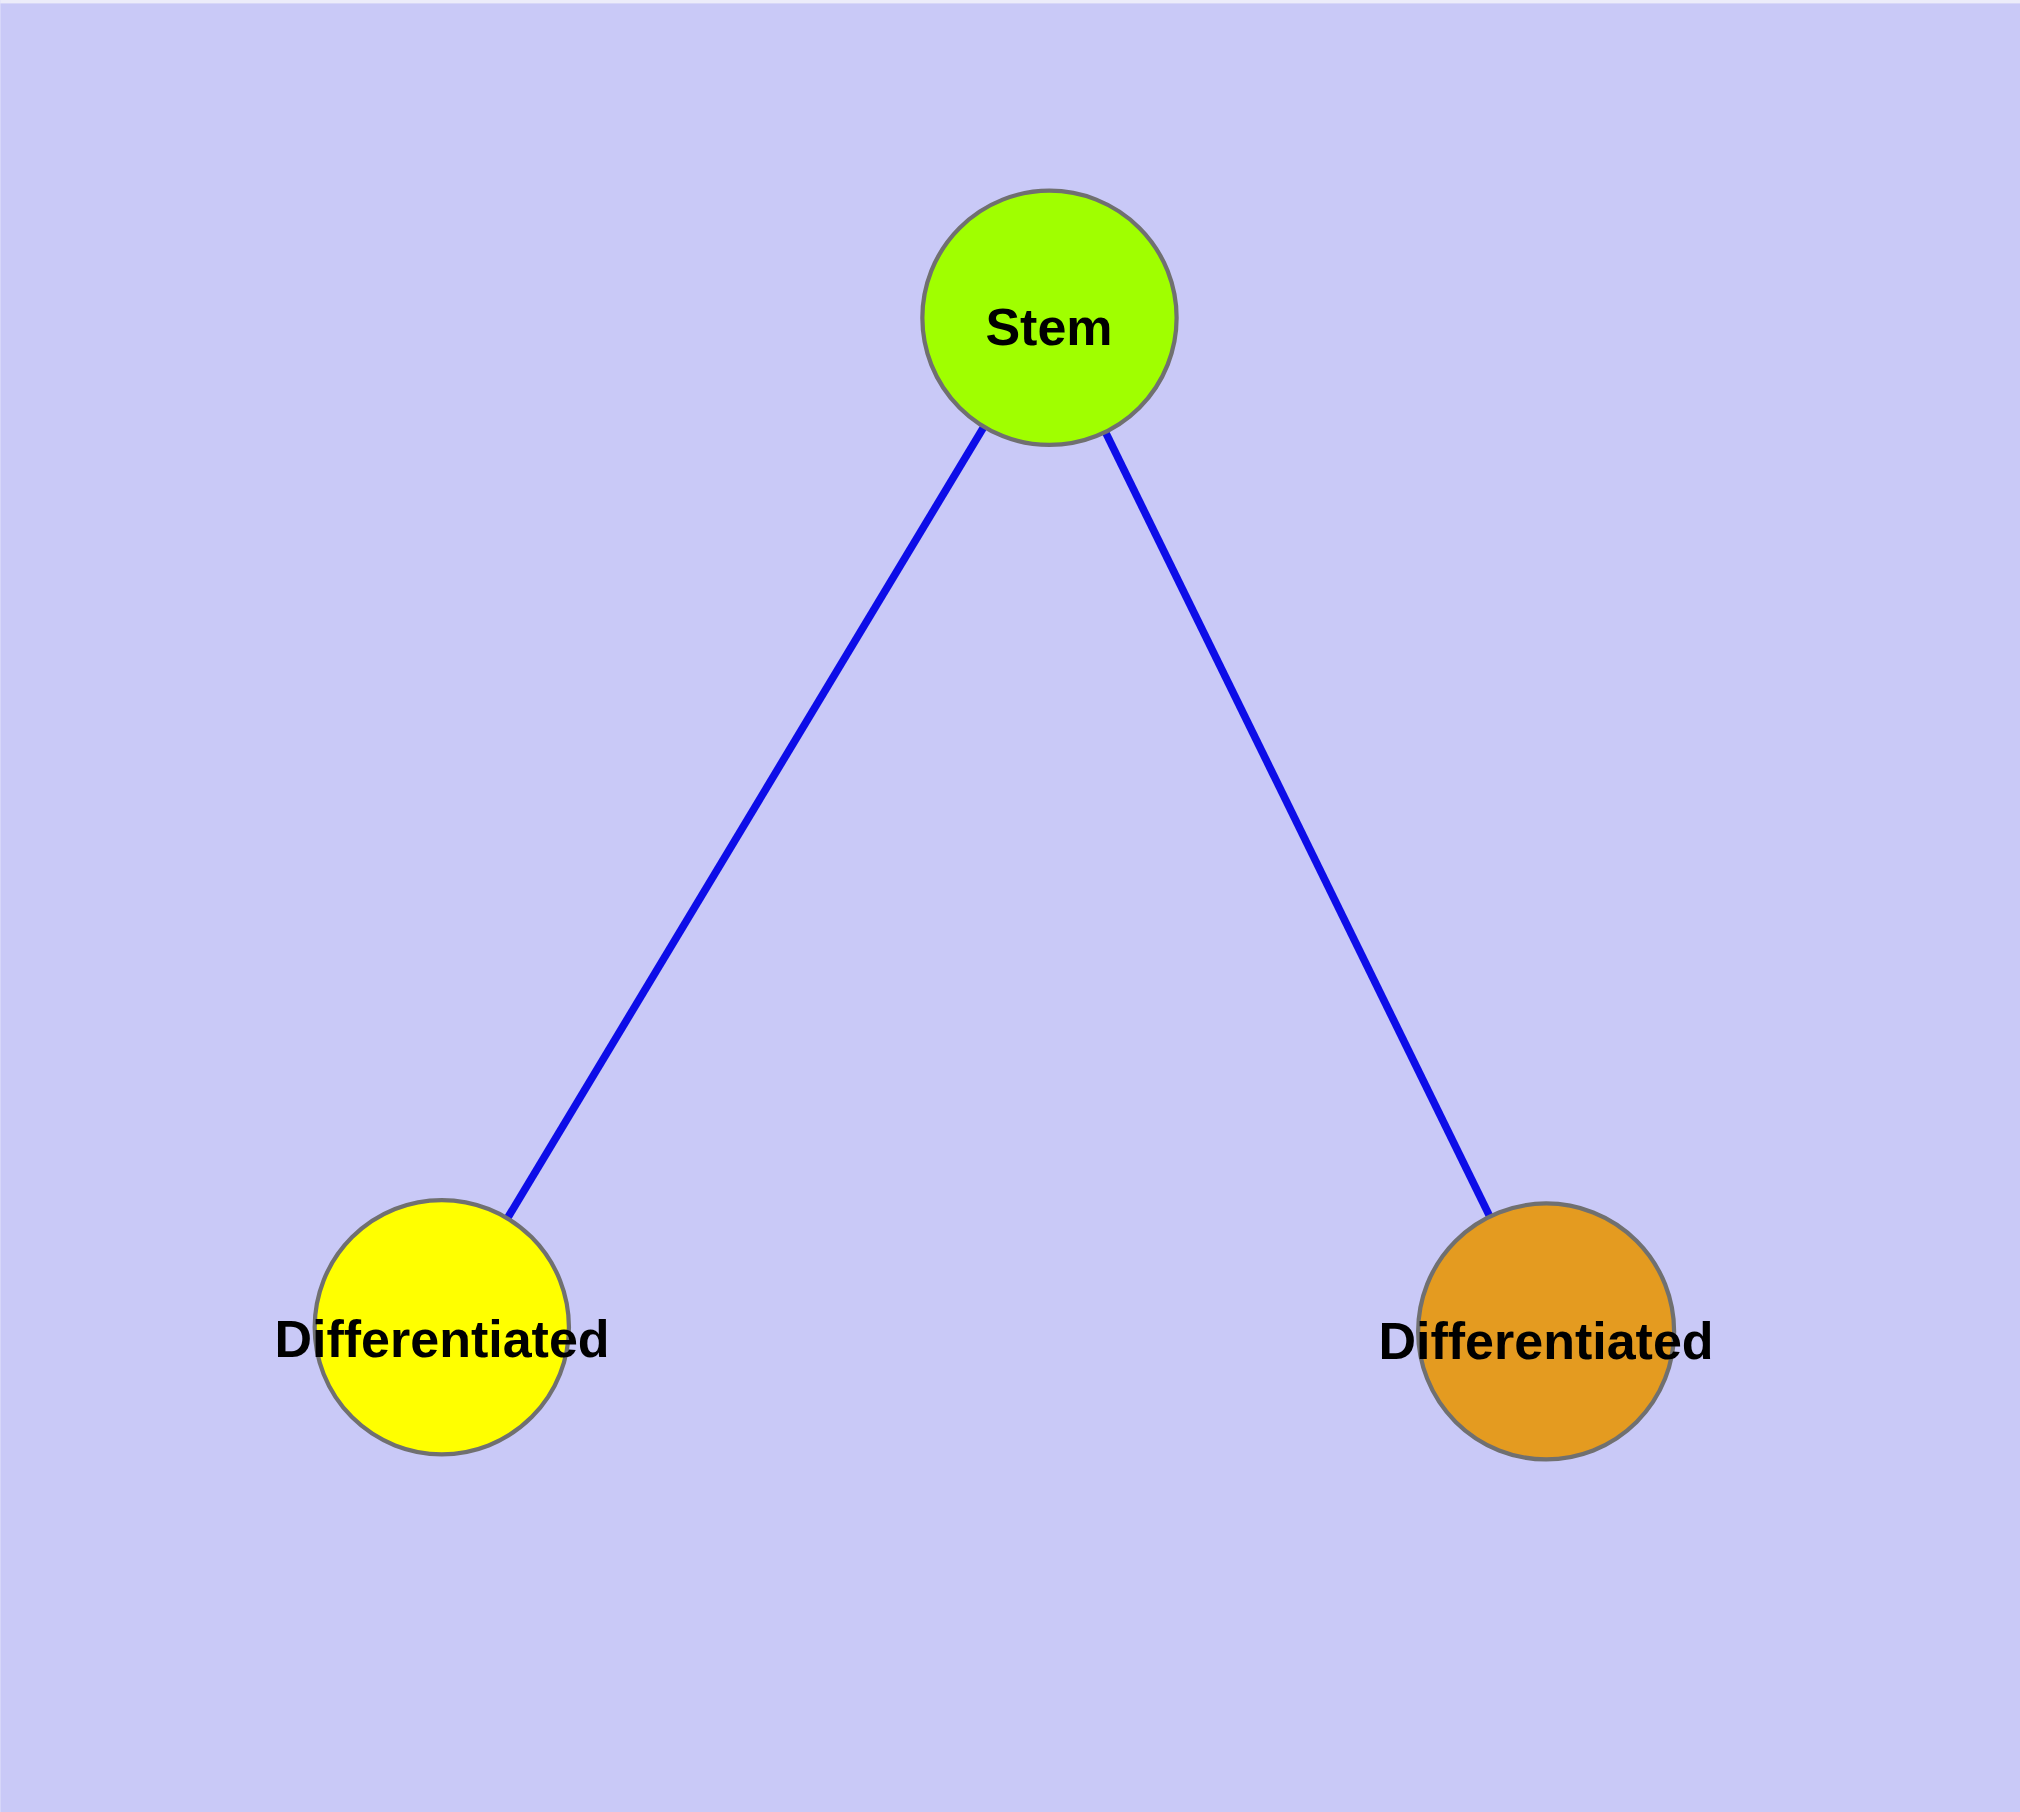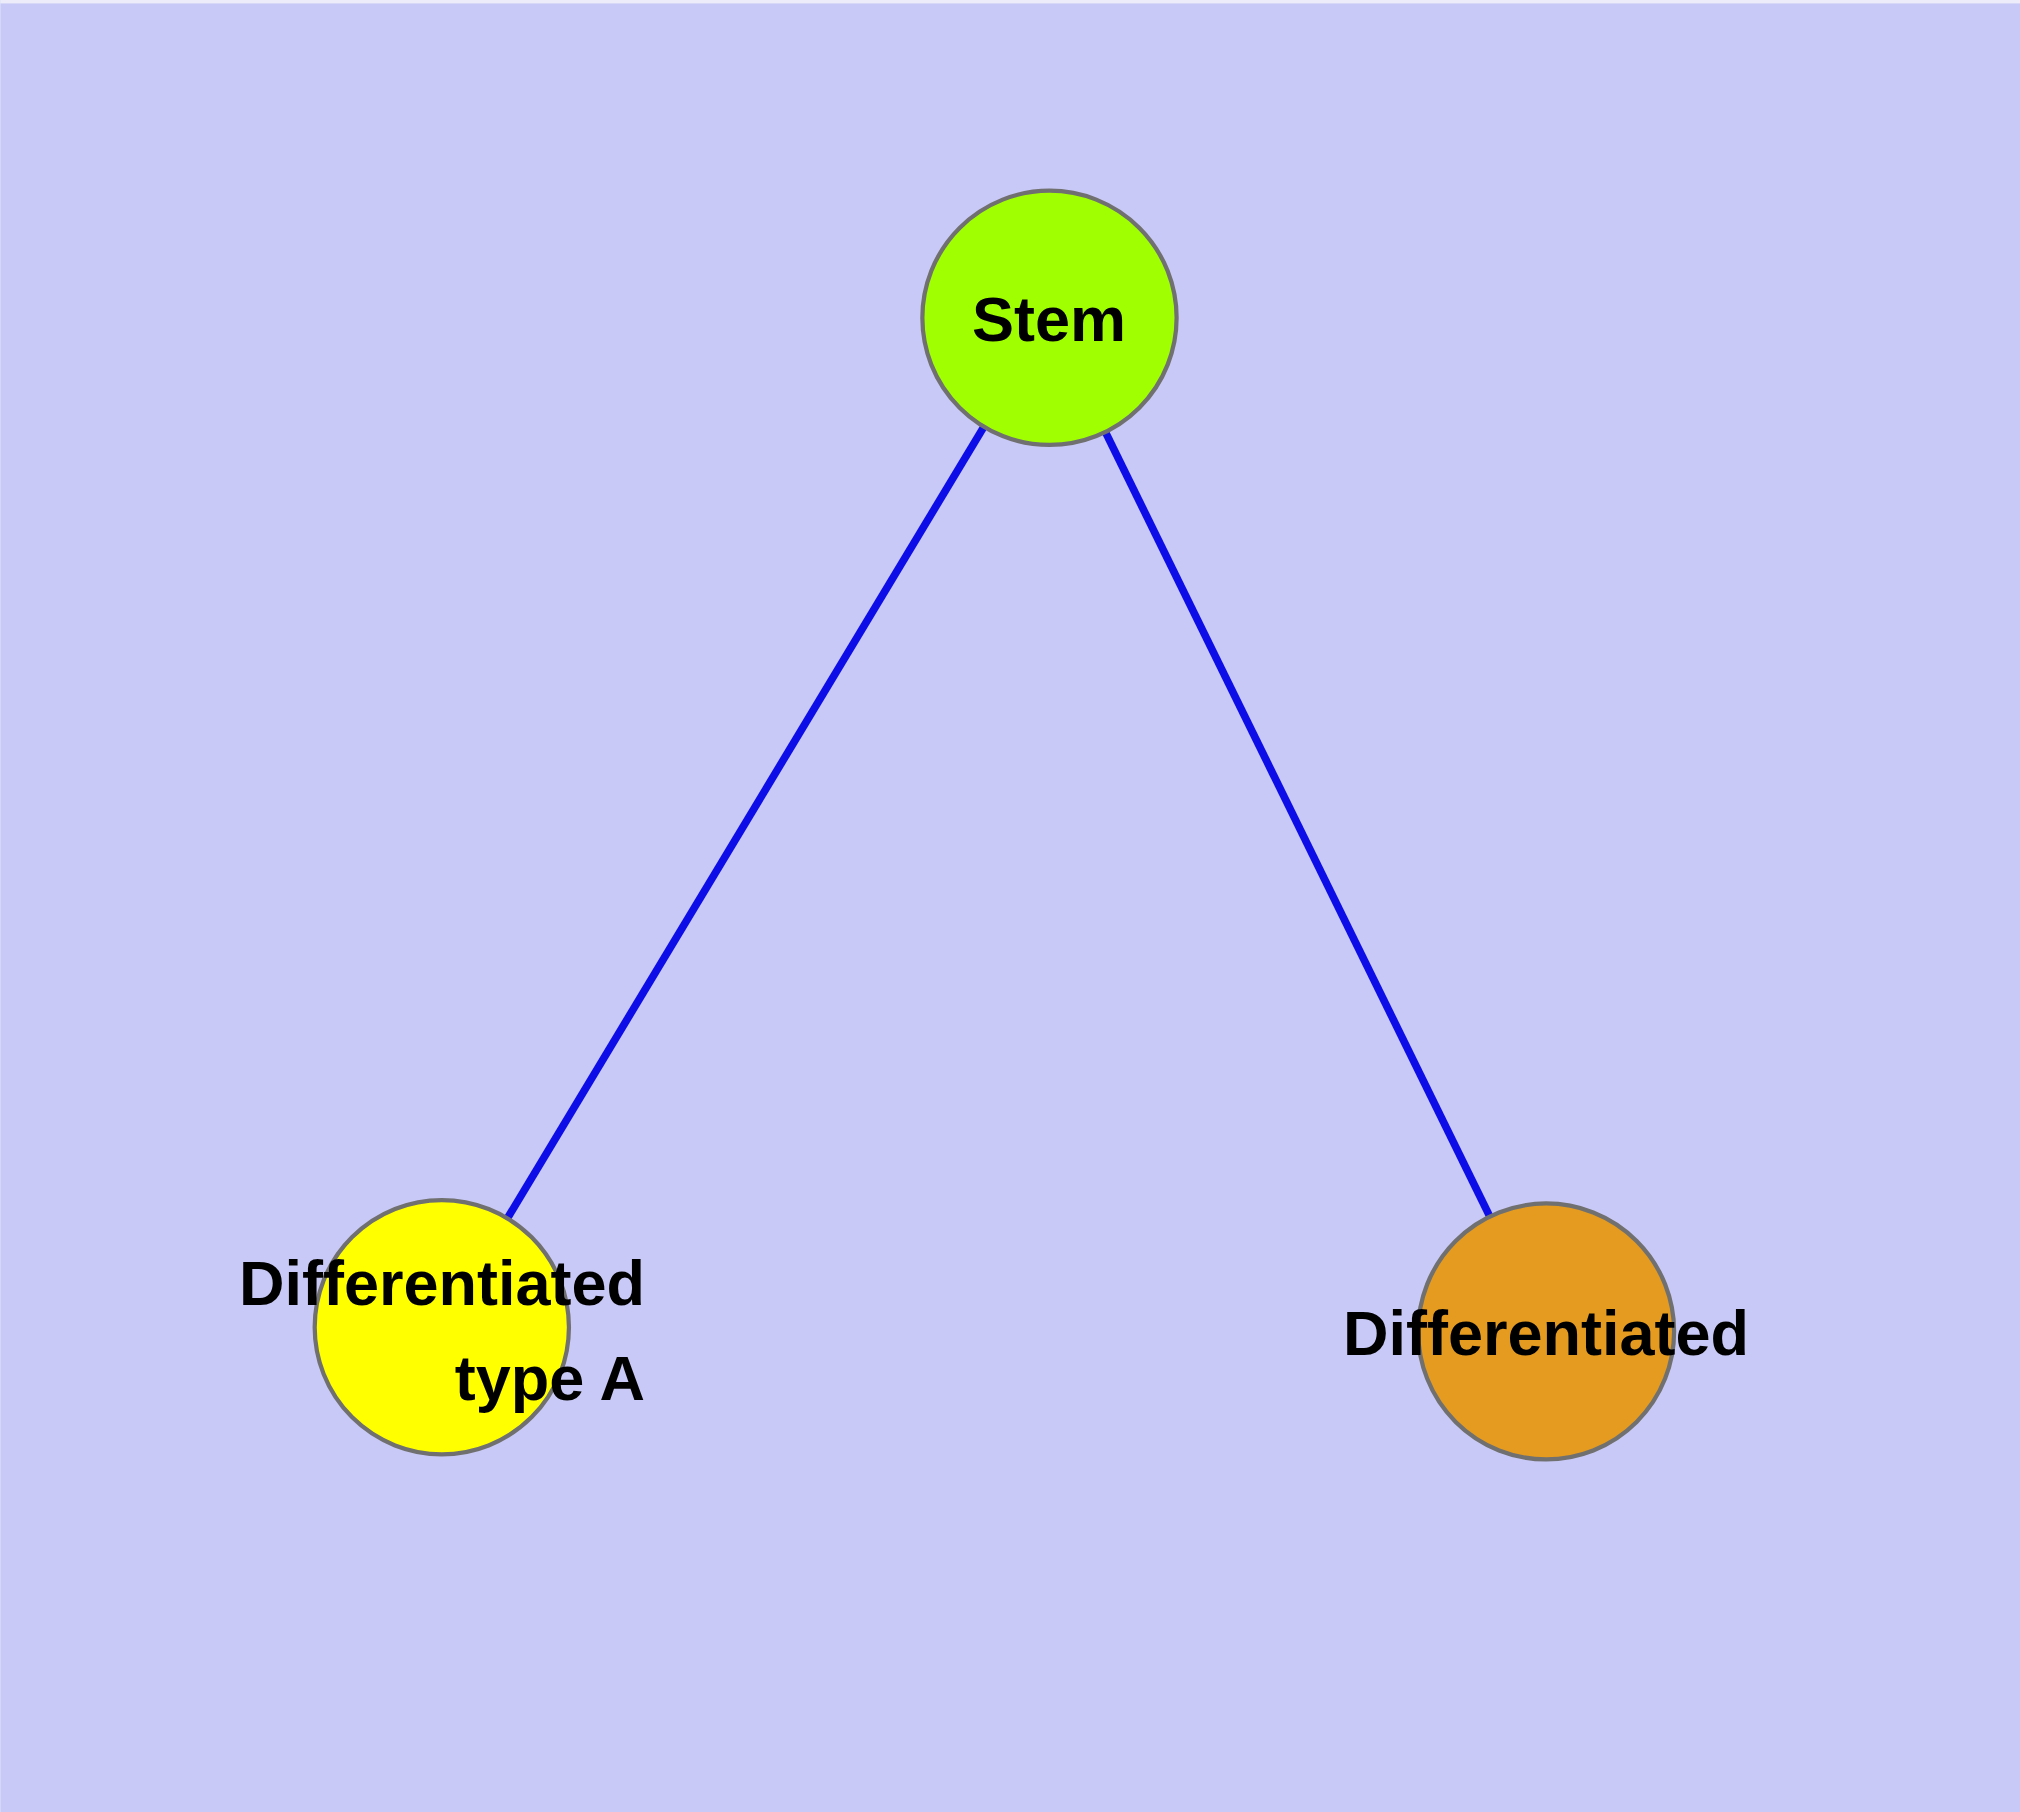--- a/index.html
+++ b/index.html
@@ -25,25 +25,26 @@
     stroke-width: 9px;
     stroke-linecap: butt;
   }
   .node-circle {
     stroke-width: 5px;
   }
   .node-label {
     position: absolute;
     transform: translate(-50%, -50%);
     color: #000000;
-    font-size: 63px;
+    font-size: 52px;
     font-weight: bold;
     line-height: 95px;
-    text-align: right;
+    text-align: left;
     white-space: nowrap;
+    margin-top: 8px;
   }
   .label-line {
     display: block;
   }
 </style>
 </head>
 <body>
 
 <div class="canvas">
 
@@ -63,21 +64,20 @@
 
     <circle class="node-circle" cx="1824" cy="1571" r="151" fill="#E49B20" stroke="#707070"></circle>
   </svg>
 
   <div class="node-label" style="left:1049px; top:319px;">
     <span class="label-line">Stem</span>
   </div>
 
   <div class="node-label" style="left:442px; top:1331px;">
     <span class="label-line">Differentiated</span>
-    <span class="label-line">type A</span>
   </div>
 
   <div class="node-label" style="left:1546px; top:1333px;">
     <span class="label-line">Differentiated</span>
   </div>
 
 </div>
 
 
 </body></html>

